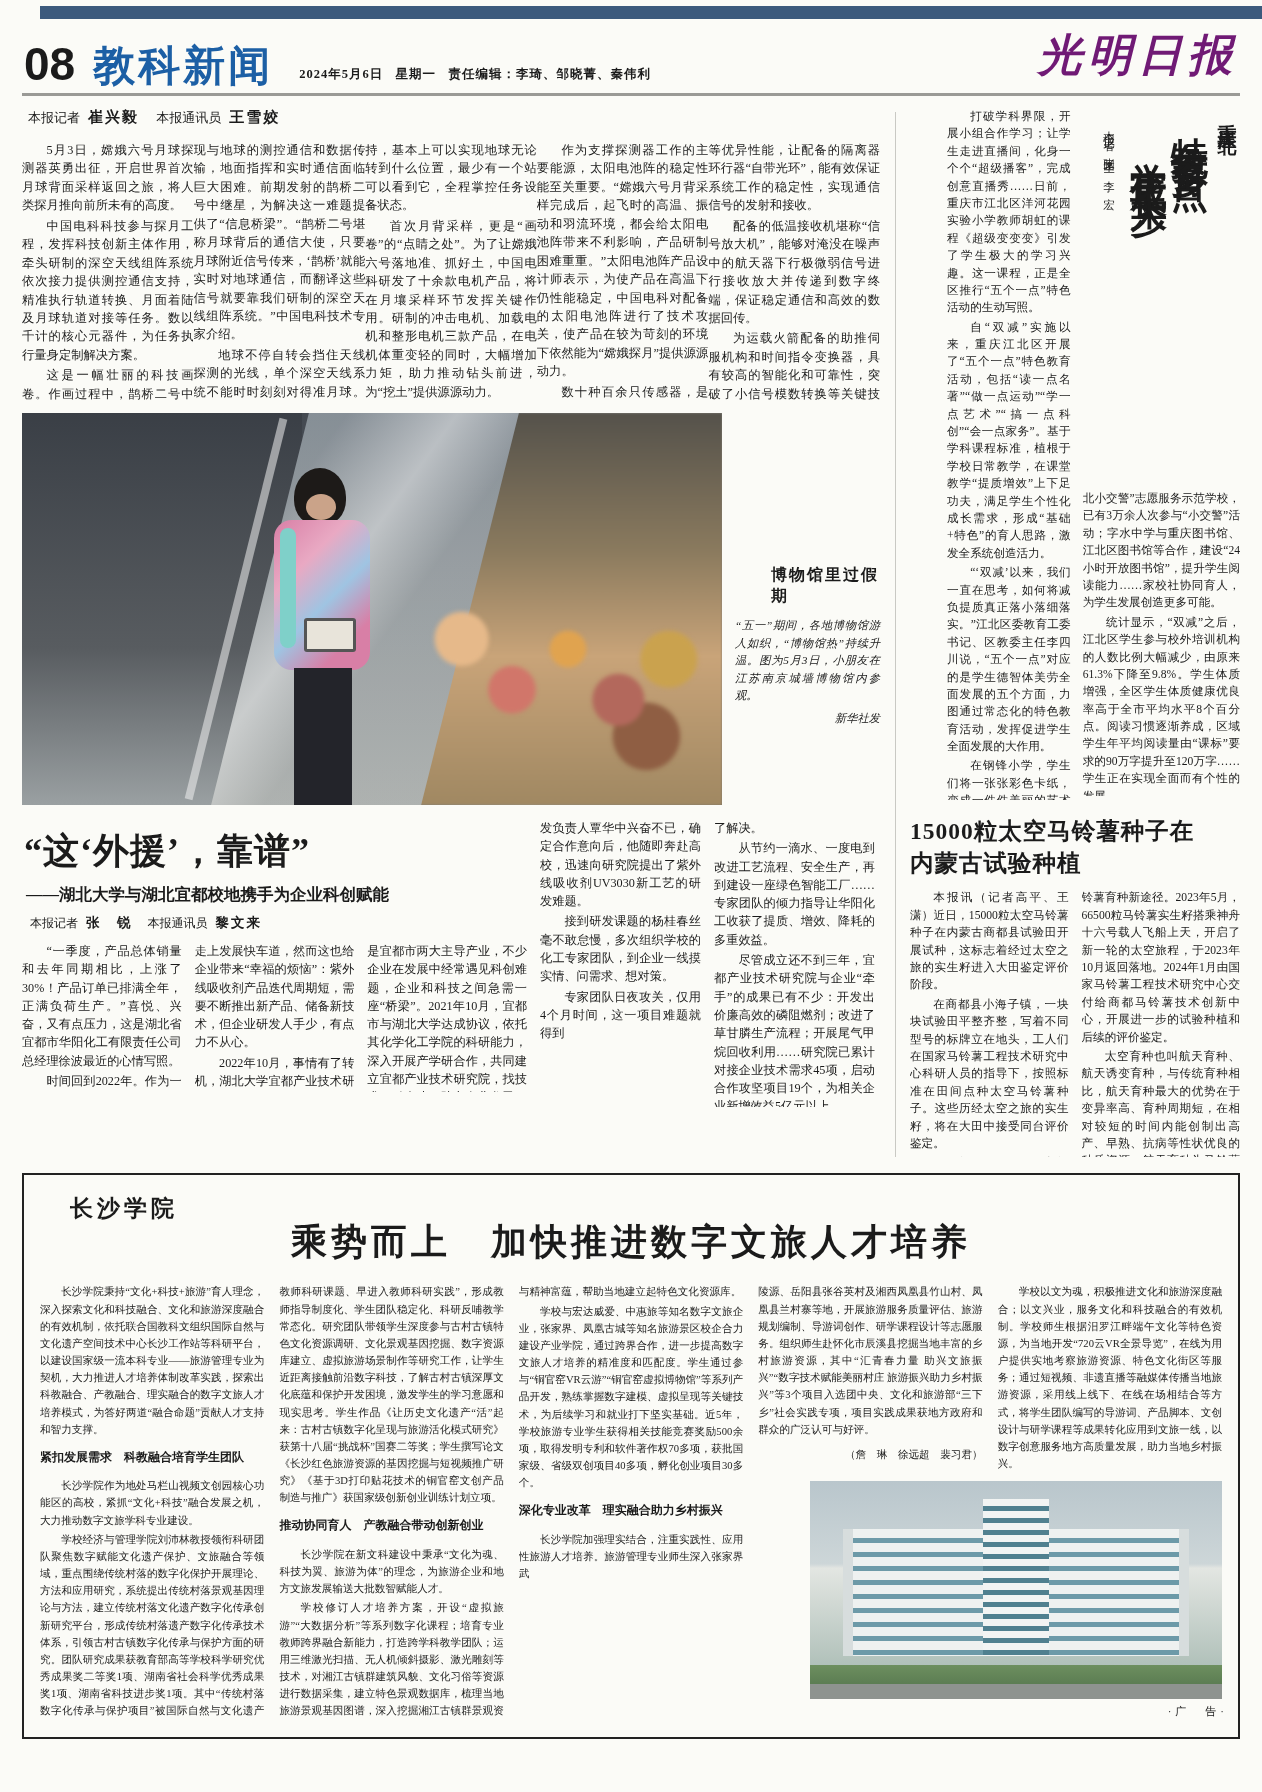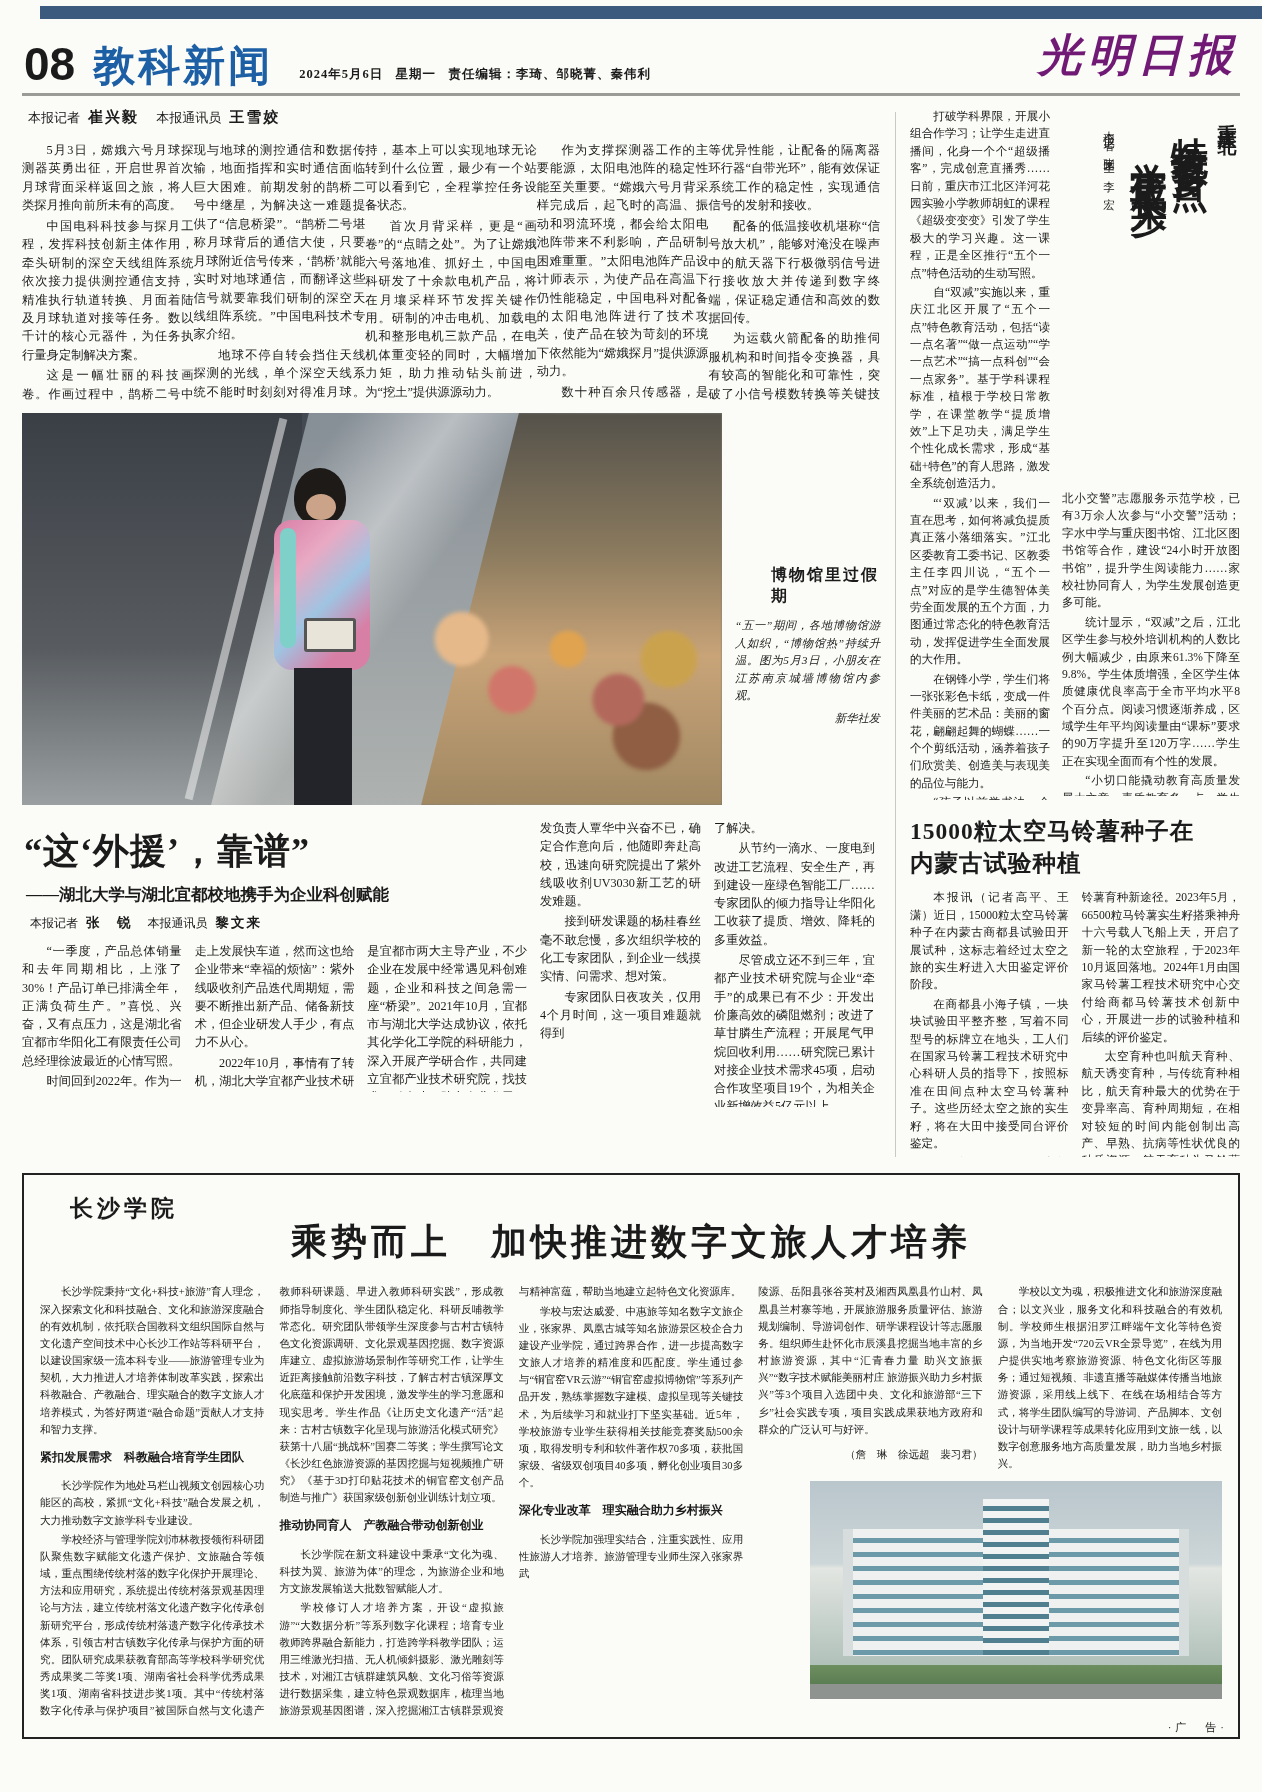--- a/index.html
+++ b/index.html
@@ -77,21 +77,21 @@
   .wy-sub{font-size:16.5px;font-weight:bold;margin:8px 0 8px 4px;}
   .wy-by{font-size:12px;margin:0 0 10px 8px;}
   .wy-by b{font-size:13.5px;margin:0 12px 0 8px;letter-spacing:2px;}
   .wy-cols3{display:flex;gap:13px;height:150px;overflow:hidden;}
   .wy-cols3 .col{flex:1;font-size:12.2px;overflow:hidden;}
   .wy-right{display:flex;gap:13px;margin-left:13px;width:335px;height:288px;overflow:hidden;}
   .wy-right .col{flex:1;font-size:12.2px;overflow:hidden;}
 
   
   .cq{display:flex;height:692px;}
-  .cq-col1{width:140px;font-size:11.6px;overflow:hidden;}
+  .cq-col1{width:140px;font-size:11.6px;overflow:hidden;margin-left:37px;}
   .cq-right{width:178px;margin-left:12px;display:flex;flex-direction:column;}
   .cq-vert{display:flex;justify-content:flex-end;height:372px;}
   .vert{writing-mode:vertical-rl;}
   .cq-kicker{font-size:19px;font-weight:bold;letter-spacing:4px;height:230px;margin-left:6px;}
   .cq-hl{font-size:37px;font-weight:bold;letter-spacing:6px;line-height:1;margin-left:4px;}
   .cq-hl2{padding-top:26px;}
   .cq-by{font-size:11.5px;letter-spacing:3px;margin:14px 10px 0 0;height:300px;}
   .cq-col2{margin-top:10px;height:306px;font-size:11.6px;overflow:hidden;}
 
   
@@ -113,21 +113,21 @@
   .ad-photo{position:absolute;right:0;bottom:22px;width:412px;height:218px;overflow:hidden;
       background:linear-gradient(180deg,#b9c6cc 0%,#cdd6d8 38%,#e3e6e2 40%,#9fb4ac 100%);}
   .adp-bld{position:absolute;left:8%;top:22%;width:84%;height:58%;
       background:repeating-linear-gradient(180deg,#eef1f0 0 9px,#6d9aa8 9px 14px);
       border-left:10px solid #d7dddd;border-right:10px solid #d7dddd;}
   .adp-tower{position:absolute;left:42%;top:8%;width:16%;height:72%;
       background:repeating-linear-gradient(180deg,#f2f4f3 0 7px,#50808f 7px 12px);}
   .adp-green{position:absolute;left:0;bottom:0;width:100%;height:16%;
       background:linear-gradient(180deg,#6d8f5f 0%,#4e6f49 100%);}
   .adp-road{position:absolute;left:0;bottom:0;width:100%;height:7%;background:#8e938f;}
-  .ad-mark{position:absolute;right:10px;bottom:2px;font-size:11px;letter-spacing:4px;}
+  .ad-mark{position:absolute;right:10px;bottom:18px;font-size:11px;letter-spacing:4px;}
 </style>
 </head>
 <body>
 
 <div class="page">
 
   <div class="topbar"></div>
   <div class="hdr">
     <div class="pageno">08</div>
     <div class="section">教科新闻</div>

